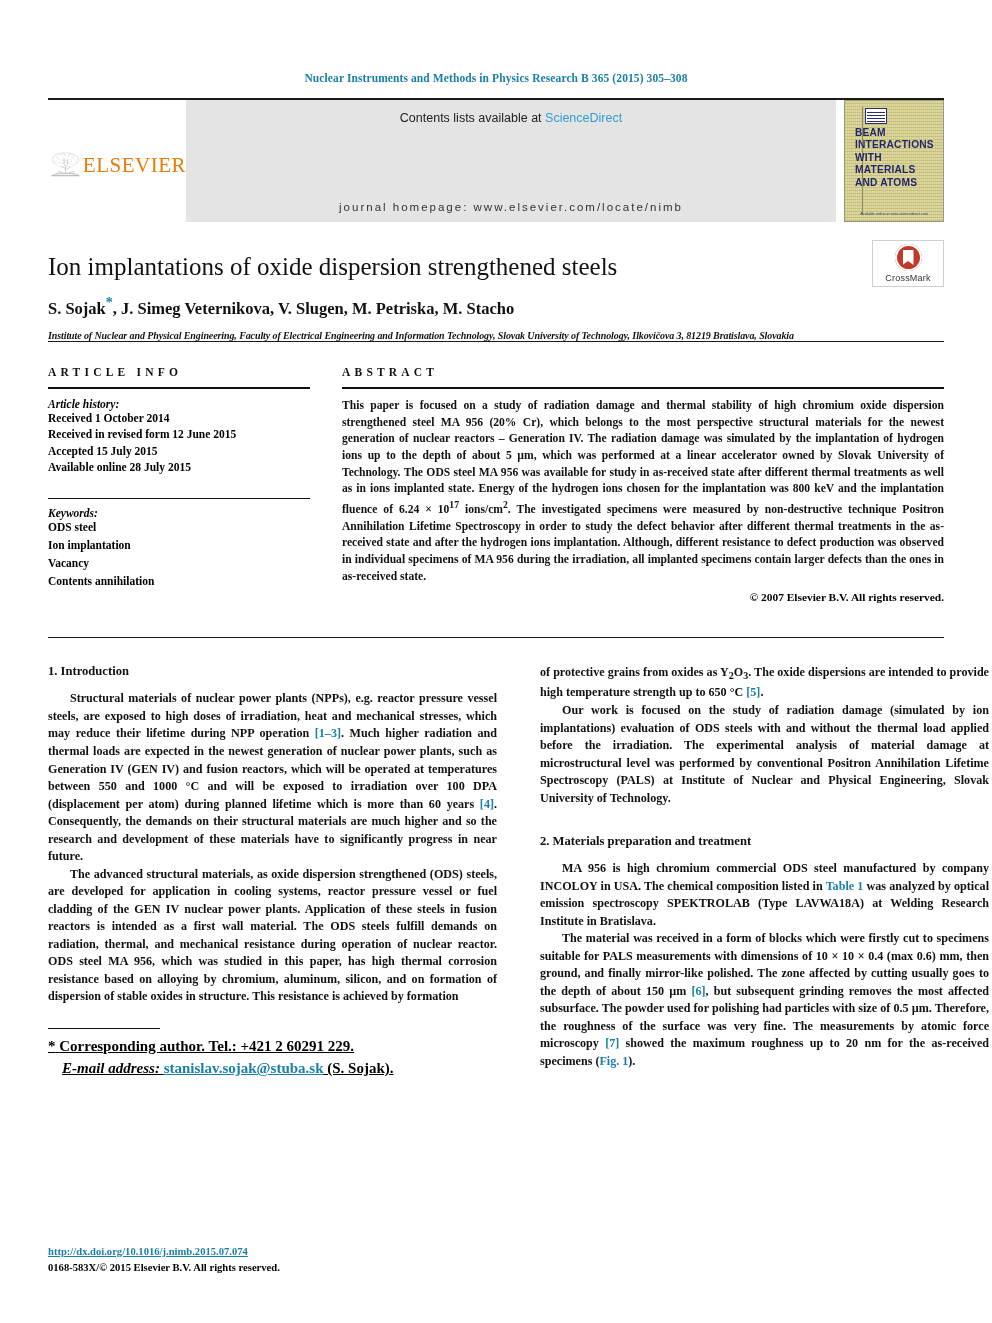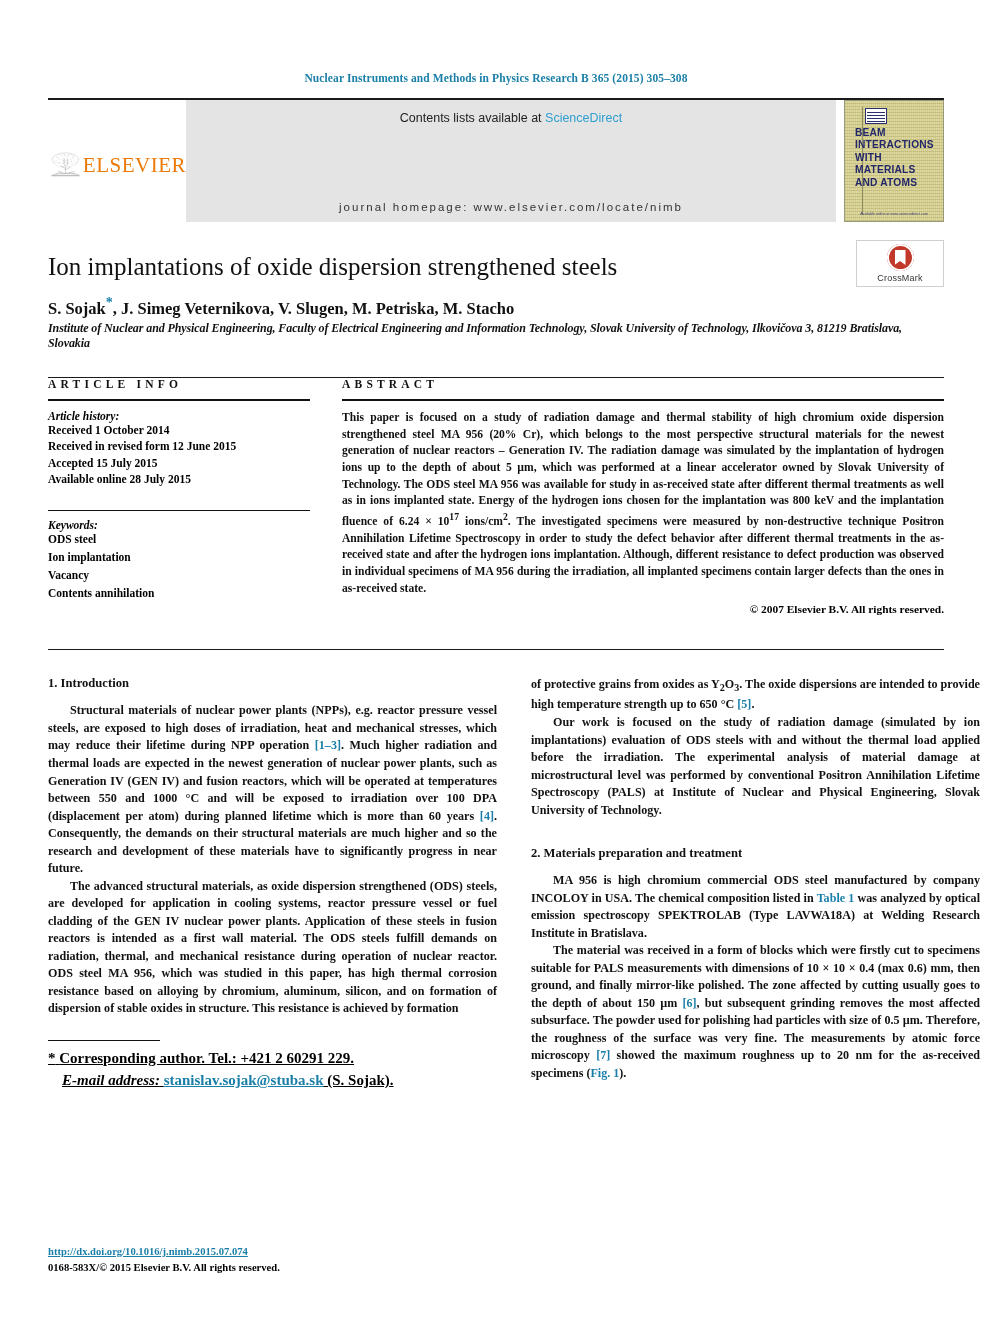--- a/index.html
+++ b/index.html
@@ -144,31 +144,31 @@
     font-family: "Liberation Serif", serif;
   }
   .authors {
     margin-top: 13px;
     font-size: 16.5px;
     font-weight: bold;
     color: #111;
   }
   .authors sup { color:#1a7fa8; font-size:14px; font-weight:bold; }
   .affiliation {
-    margin-top: 3px;
-    font-size: 12px;
+    margin-top: 12px;
+    font-size: 10px;
     font-style: italic;
     font-weight: bold;
     color: #111;
     letter-spacing: -0.1px;
   }
   .crossmark {
     position: absolute;
     right: 0; top: -12px;
-    width: 88px;
+    width: 72px;
     text-align: center;
   }
   .crossmark-badge {
     width: 27px; height: 27px; margin: 0 auto 2px auto;
     border-radius: 50%;
     background: #c0392b;
     position: relative;
     box-shadow: inset 0 0 0 2px #ffffff;
   }
   .crossmark-badge::after {
@@ -185,23 +185,22 @@
     letter-spacing: .2px;
   }
   .crossmark-box {
     border: 1px solid #cfcfcf;
     padding: 3px 2px 3px 2px;
   }
 
   
   .info-abstract {
     display: flex;
-    margin-top: 26px;
     border-top: 1px solid #1a1a1a;
-    padding-top: 0;
+    padding-top: 24px;
   }
   .col-info { width: 262px; flex: 0 0 262px; }
   .col-abs  { flex: 1 1 auto; padding-left: 32px; }
   .sec-head {
     font-family: "Liberation Serif", serif;
     font-weight: bold;
     font-size: 11.5px;
     letter-spacing: 4.2px;
     color: #111;
   }
@@ -225,21 +224,21 @@
   }
 
   
   .body-wrap {
     display: flex;
     margin-top: 34px;
     border-top: 1px solid #1a1a1a;
     padding-top: 26px;
   }
   .col { width: 449px; flex: 0 0 449px; }
-  .col.right { margin-left: 34px; }
+  .col.right { margin-left: 43px; }
   .h2 {
     font-size: 12.6px;
     font-weight: bold;
     margin: 0 0 11px 0;
     color: #111;
   }
   .h2.spaced { margin-top: 27px; }
   p.body {
     font-size: 12.1px;
     line-height: 1.45;

